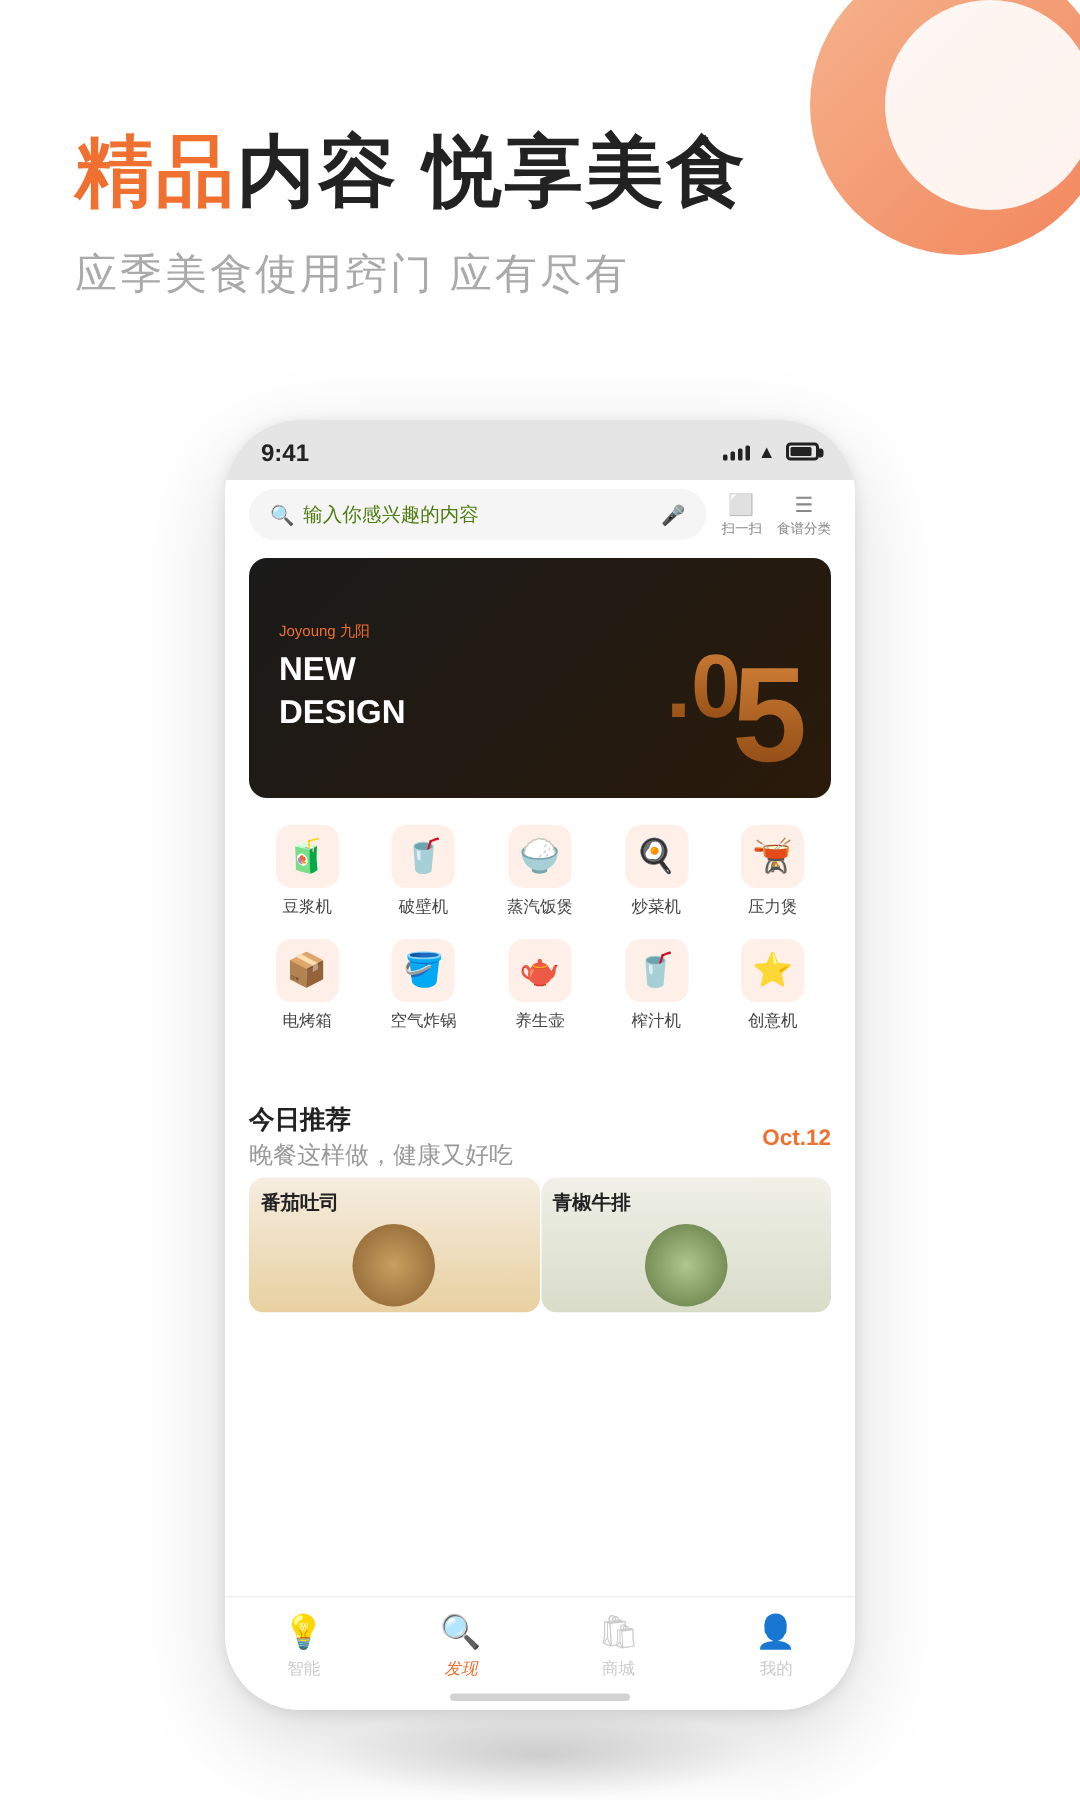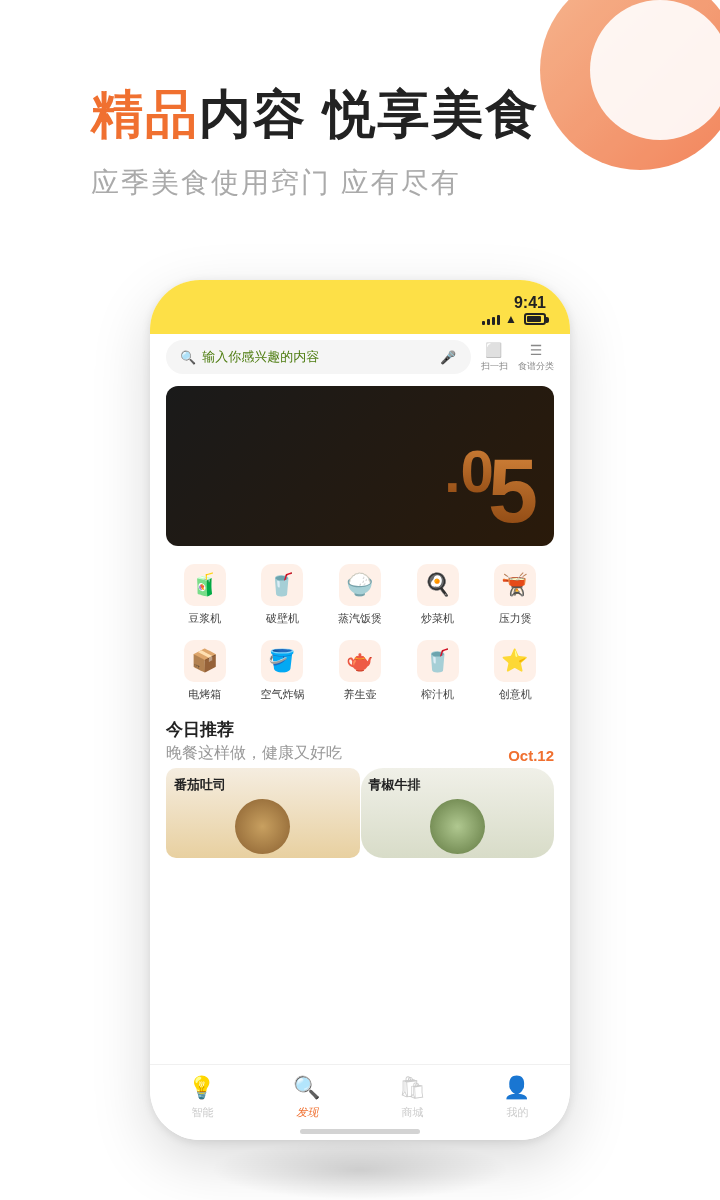--- a/index.html
+++ b/index.html
@@ -33,21 +33,20 @@
       background: #fff;
       opacity: 0.9;
     }
 
     
     .hero-section {
       position: absolute;
       top: 80px;
       left: 50px;
       right: 50px;
-      margin-left: 41px;
     }
     .hero-title {
       font-size: 52px;
       font-weight: 700;
       color: #222;
       letter-spacing: 2px;
     }
     .hero-title .highlight {
       color: #f07030;
     }
@@ -74,24 +73,23 @@
       border-radius: 50px;
       box-shadow: 0 20px 60px rgba(0,0,0,0.15), 0 2px 10px rgba(0,0,0,0.1);
       overflow: hidden;
       position: relative;
     }
 
     
     .status-bar {
       display: flex;
       justify-content: space-between;
-      align-items: flex-end;
+      align-items: flex-start;
       padding: 14px 24px 8px;
-      background: #fde047;
-      flex-direction: column;
+      background: #e5e5e5;
     }
     .status-time {
       font-size: 16px;
       font-weight: 600;
       color: #222;
     }
     .status-icons {
       display: flex;
       align-items: center;
       gap: 5px;
@@ -272,22 +270,23 @@
       text-align: center;
     }
 
     
     .today-rec {
       padding: 10px 16px 6px;
     }
     .rec-header {
       display: flex;
       justify-content: space-between;
-      align-items: flex-end;
+      align-items: center;
       margin-bottom: 4px;
+      margin-top: 31px;
     }
     .rec-title {
       font-size: 17px;
       font-weight: 700;
       color: #222;
     }
     .rec-subtitle {
       font-size: 16px;
       color: #999;
       margin-top: 2px;
@@ -465,20 +464,29 @@
       </div>
       <div class="search-actions">
         <div class="category-btn">
           <span style="font-size:14px;">☰</span>
           <span>食谱分类</span>
         </div>
       </div>
     </div>
 
     <div class="banner">
+      <div class="banner-left">
+        <div class="banner-brand">
+          <span>Joyoung 九阳</span>
+        </div>
+        <div class="banner-title">
+          <div>NEW</div>
+          <div>DESIGN</div>
+        </div>
+      </div>
       <div class="banner-number">5</div>
       <div class="banner-dot">.0</div>
     </div>
 
     <div class="categories">
       <div class="cat-row">
         <div class="cat-item">
           <div class="cat-icon">🧃</div>
           <span class="cat-label">豆浆机</span>
         </div>
@@ -531,21 +539,21 @@
         </div>
         <div class="rec-date">Oct.12</div>
       </div>
       <div class="rec-cards">
         <div class="rec-card" style="background: linear-gradient(180deg, #f5ede0, #e8d0a0);">
           <div class="rec-card-title">番茄吐司</div>
           <div class="rec-card-img">
             <div class="food-circle" style="background: radial-gradient(circle, #c8a060, #8a6030);"></div>
           </div>
         </div>
-        <div class="rec-card" style="background: linear-gradient(180deg, #f0f0e8, #d8dcc8); border-radius: 22px;">
+        <div class="rec-card" style="background: linear-gradient(180deg, #f0f0e8, #d8dcc8);">
           <div class="rec-card-title">青椒牛排</div>
           <div class="rec-card-img">
             <div class="food-circle" style="background: radial-gradient(circle, #b0c890, #607840);"></div>
           </div>
         </div>
       </div>
     </div>
 
 
     <div class="bottom-nav">

